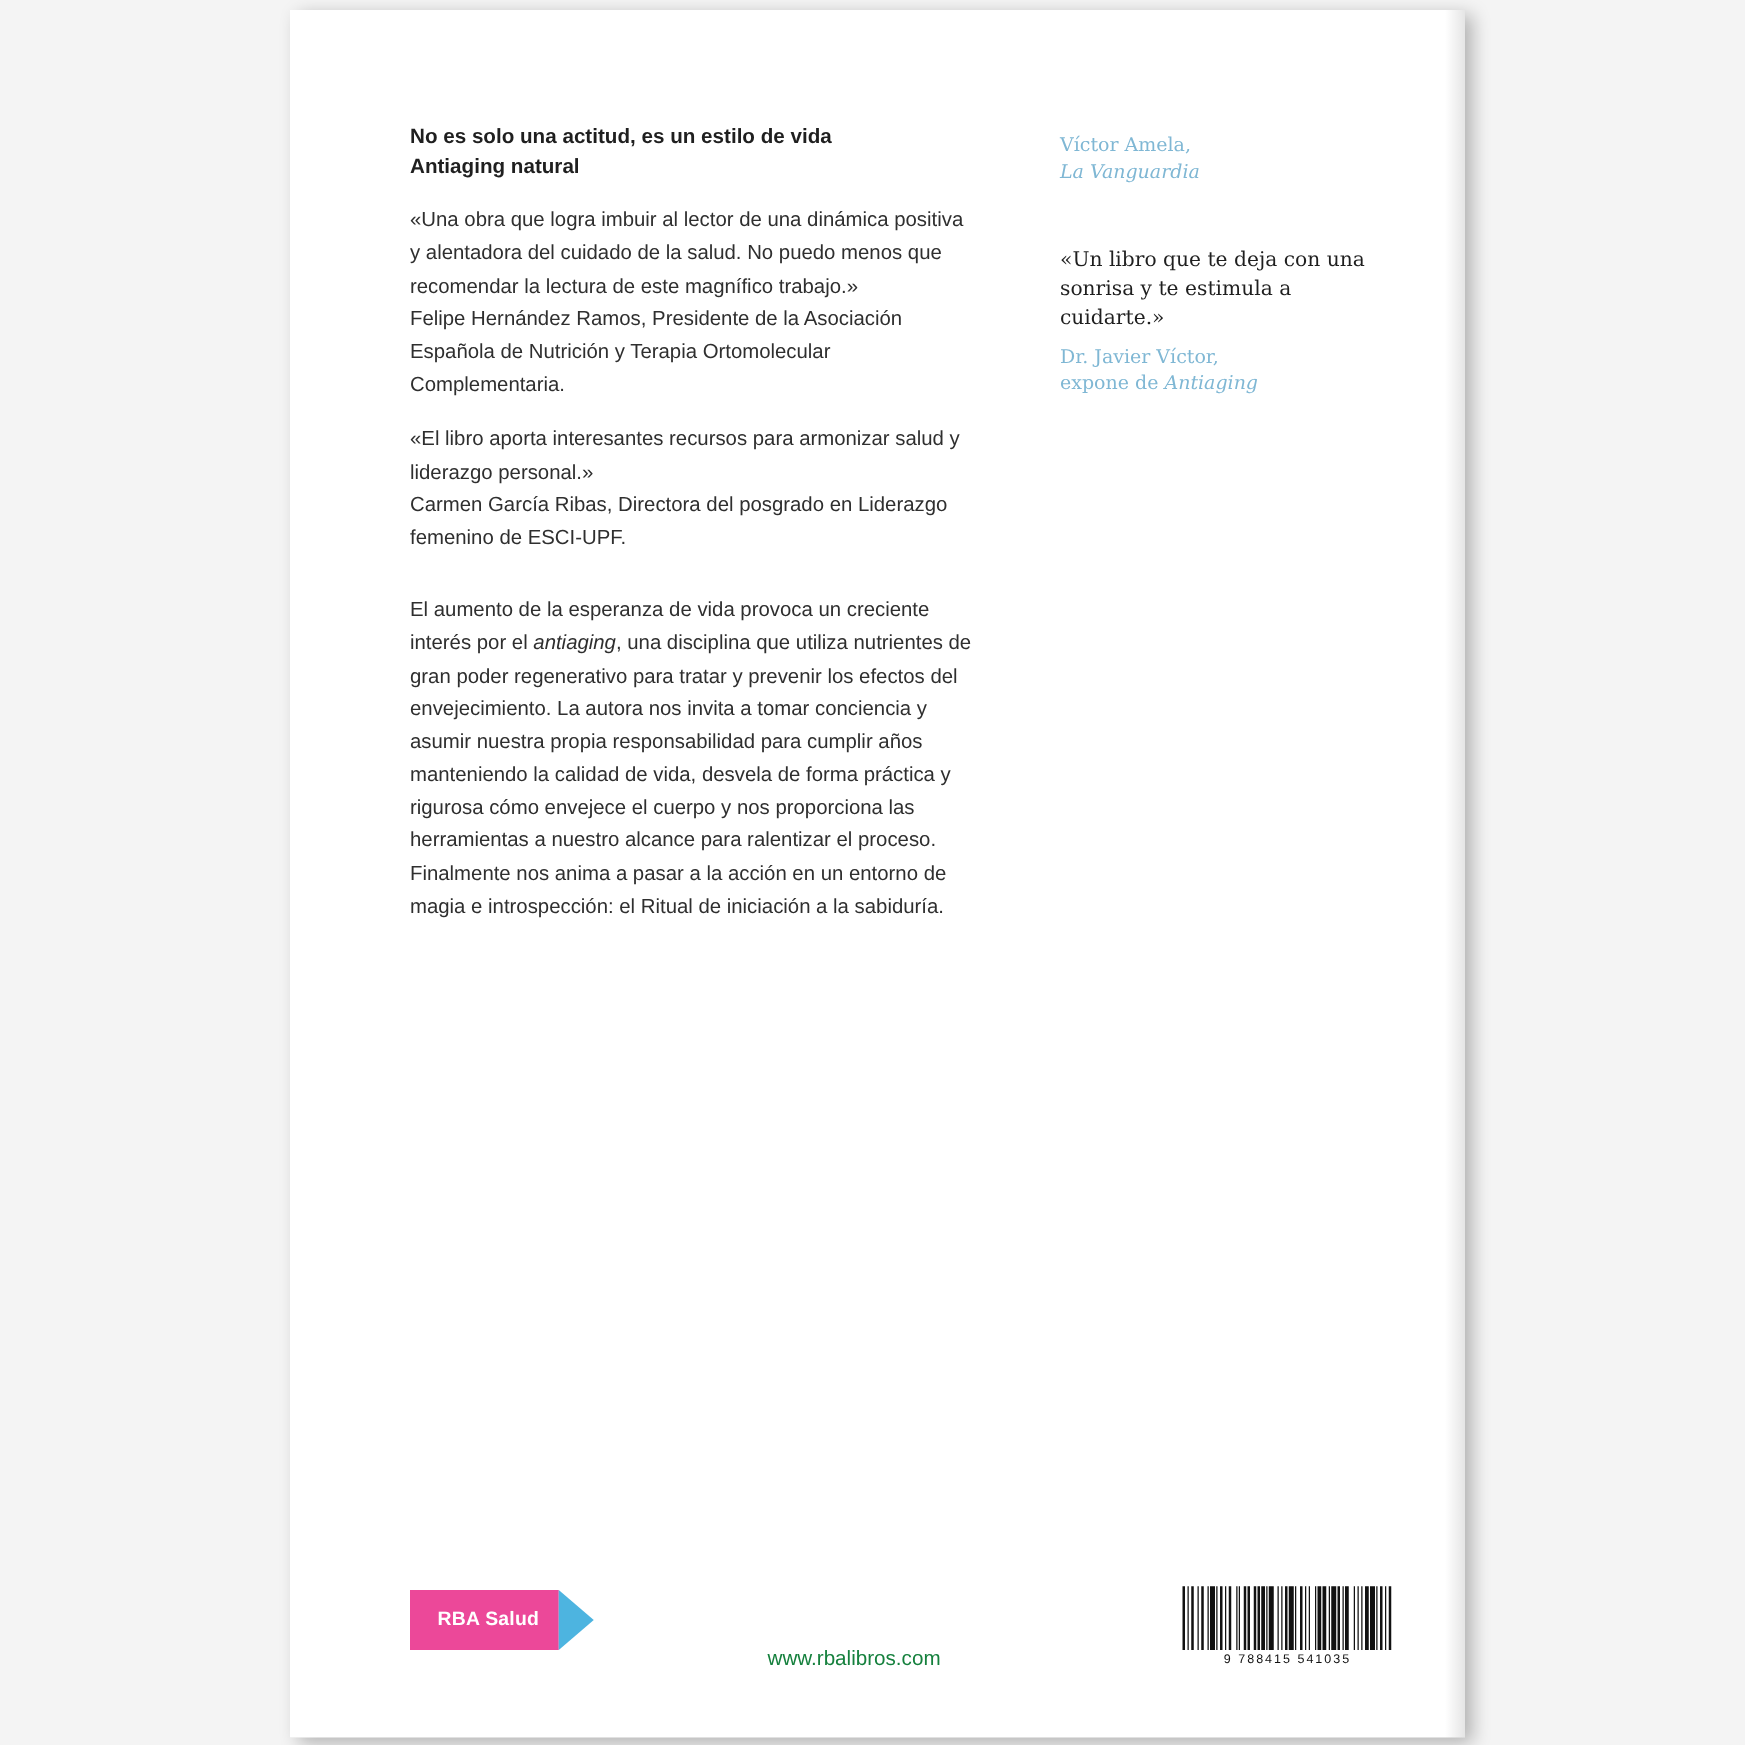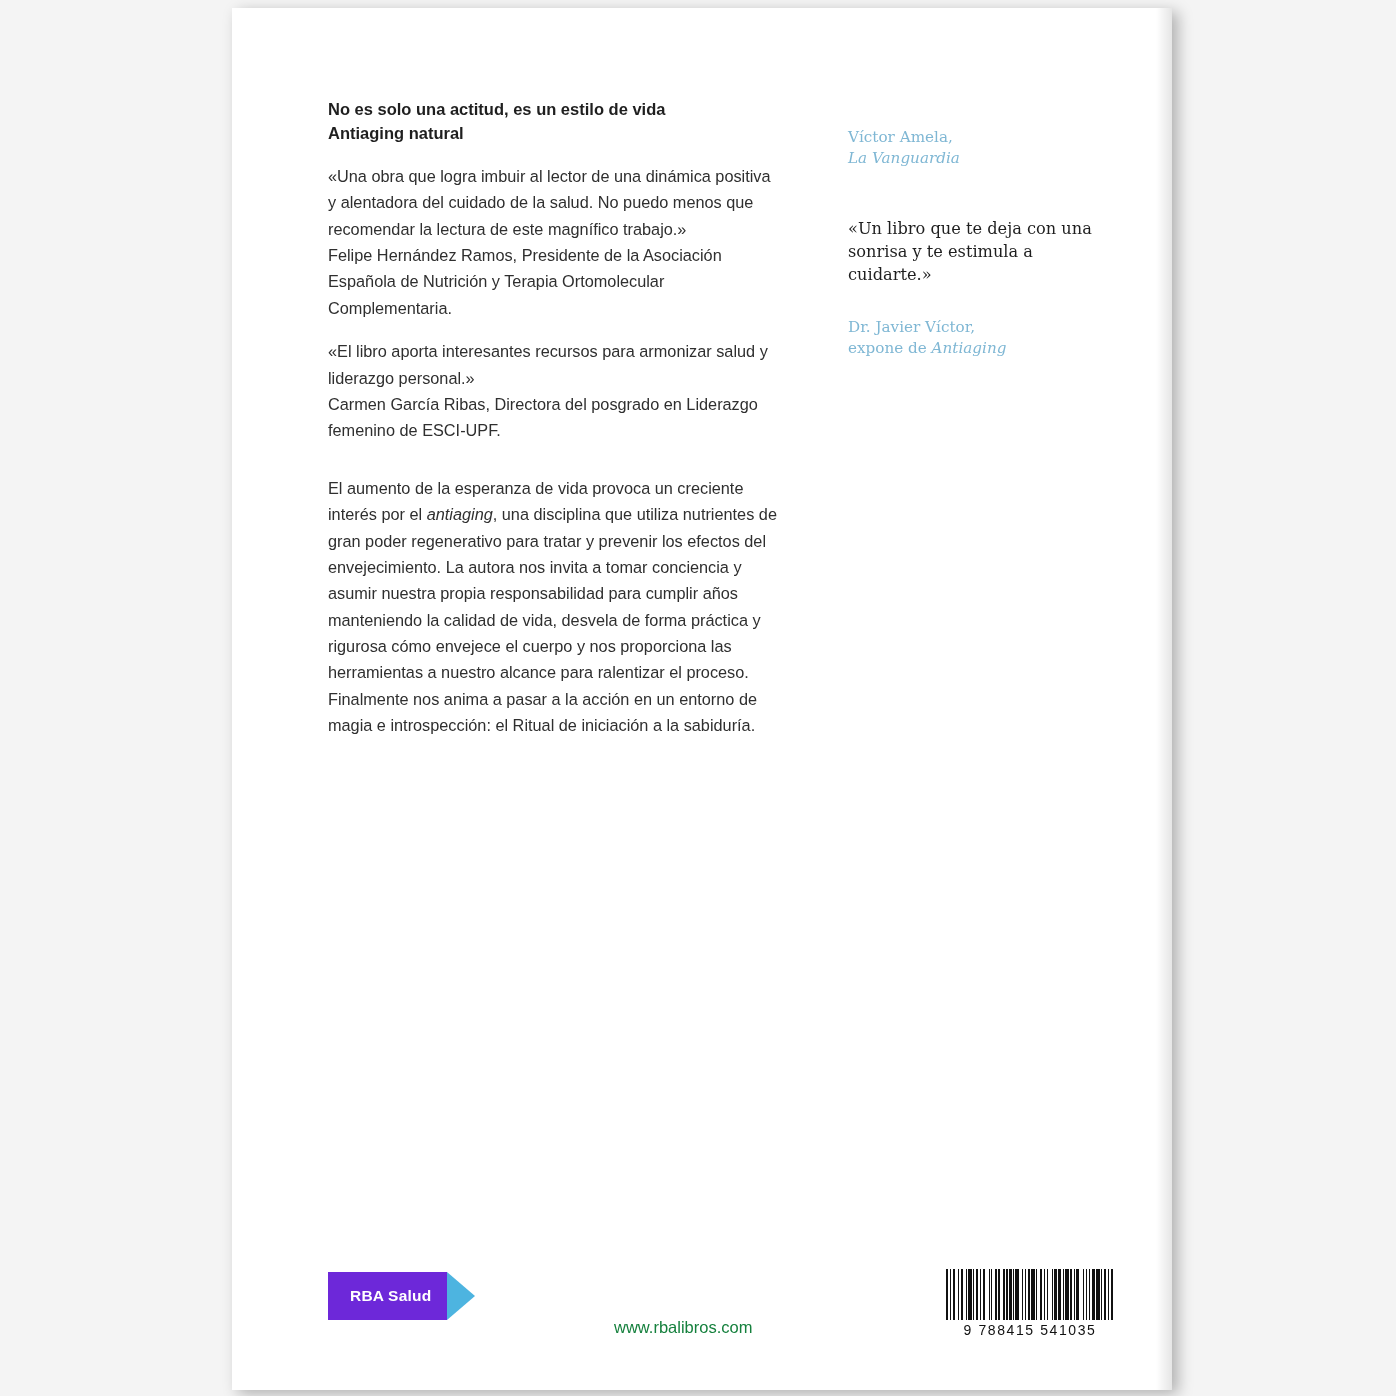--- a/index.html
+++ b/index.html
@@ -81,21 +81,21 @@
     font-family: "DejaVu Serif", serif;
     font-size: 16.2px;
     line-height: 1.42;
     color: #1f1f1f;
   }
   .quote-source {
     font-family: "DejaVu Serif", serif;
     font-size: 15.2px;
     line-height: 1.38;
     color: #7fb7d4;
-    margin-top: 31px;
+    margin-top: 10px;
   }
   .quote-source .ital { font-style: italic; }
   .quote-block { margin-bottom: 48px; }
   .quote-block.second { margin-bottom: 0; }
 
   
   .footer {
     position: absolute;
     left: 96px;
     bottom: 44px;
@@ -104,21 +104,21 @@
   }
   .badge {
     position: absolute;
     left: 0px;
     top: 6px;
     height: 48px;
     display: flex;
     align-items: center;
   }
   .badge-body {
-    background: #6d28d9;
+    background: #ec4899;
     height: 48px;
     padding: 0 16px 0 22px;
     display: flex;
     align-items: center;
     color: #ffffff;
     font-weight: bold;
     font-size: 15.5px;
     letter-spacing: 0.2px;
   }
   .badge-arrow {
@@ -149,21 +149,21 @@
     padding: 3px 4px 0 4px;
     box-sizing: border-box;
   }
   .barcode-bars i {
     display: block;
     background: #111;
     height: 100%;
   }
   .barcode-num {
     font-family: "Liberation Sans", sans-serif;
-    font-size: 14px;
+    font-size: 10px;
     letter-spacing: 1.6px;
     color: #111;
     text-align: center;
     margin-top: 2px;
     white-space: nowrap;
   }
 </style>
 </head>
 <body>
 

